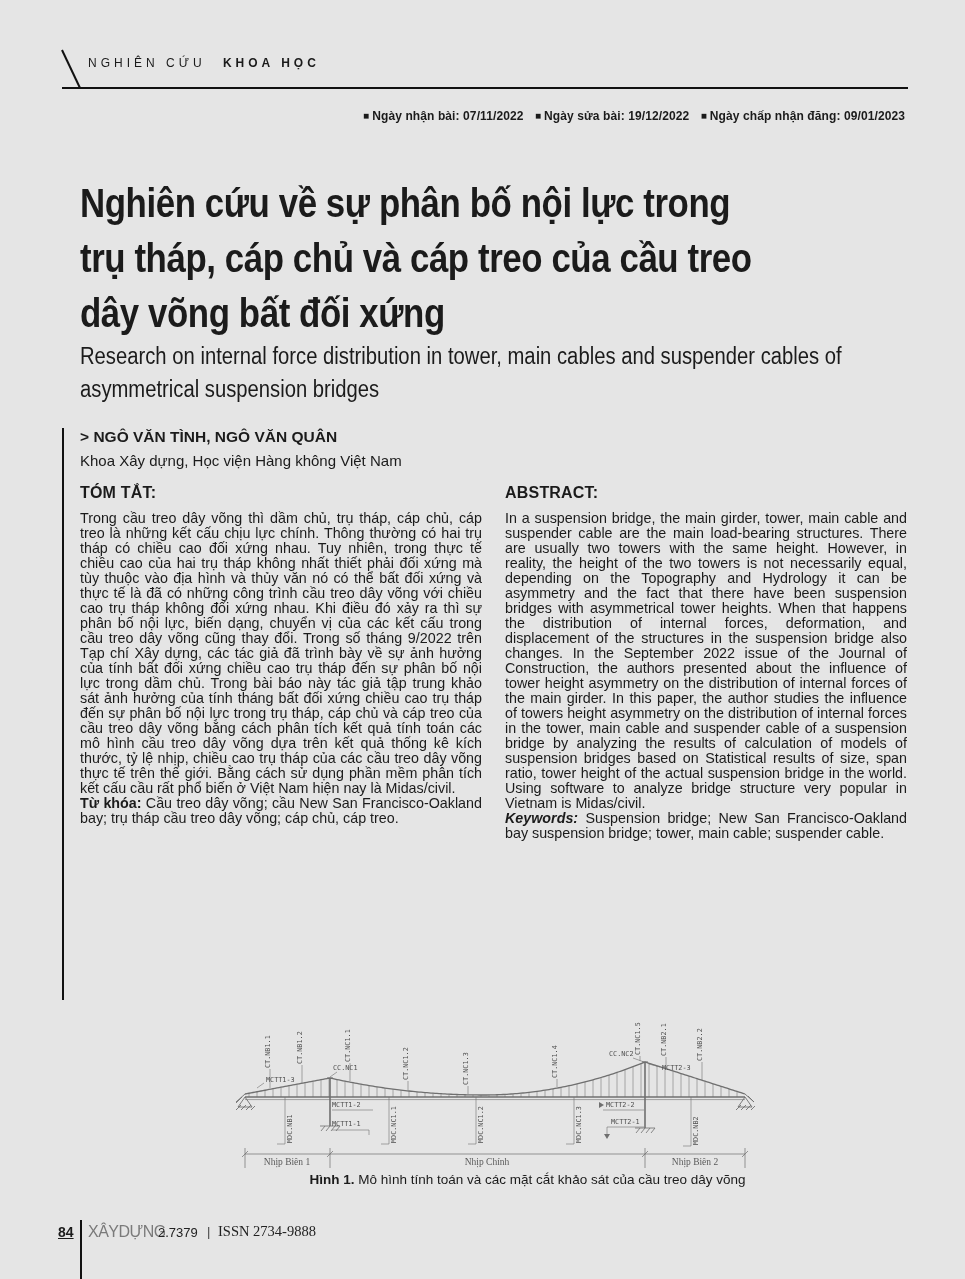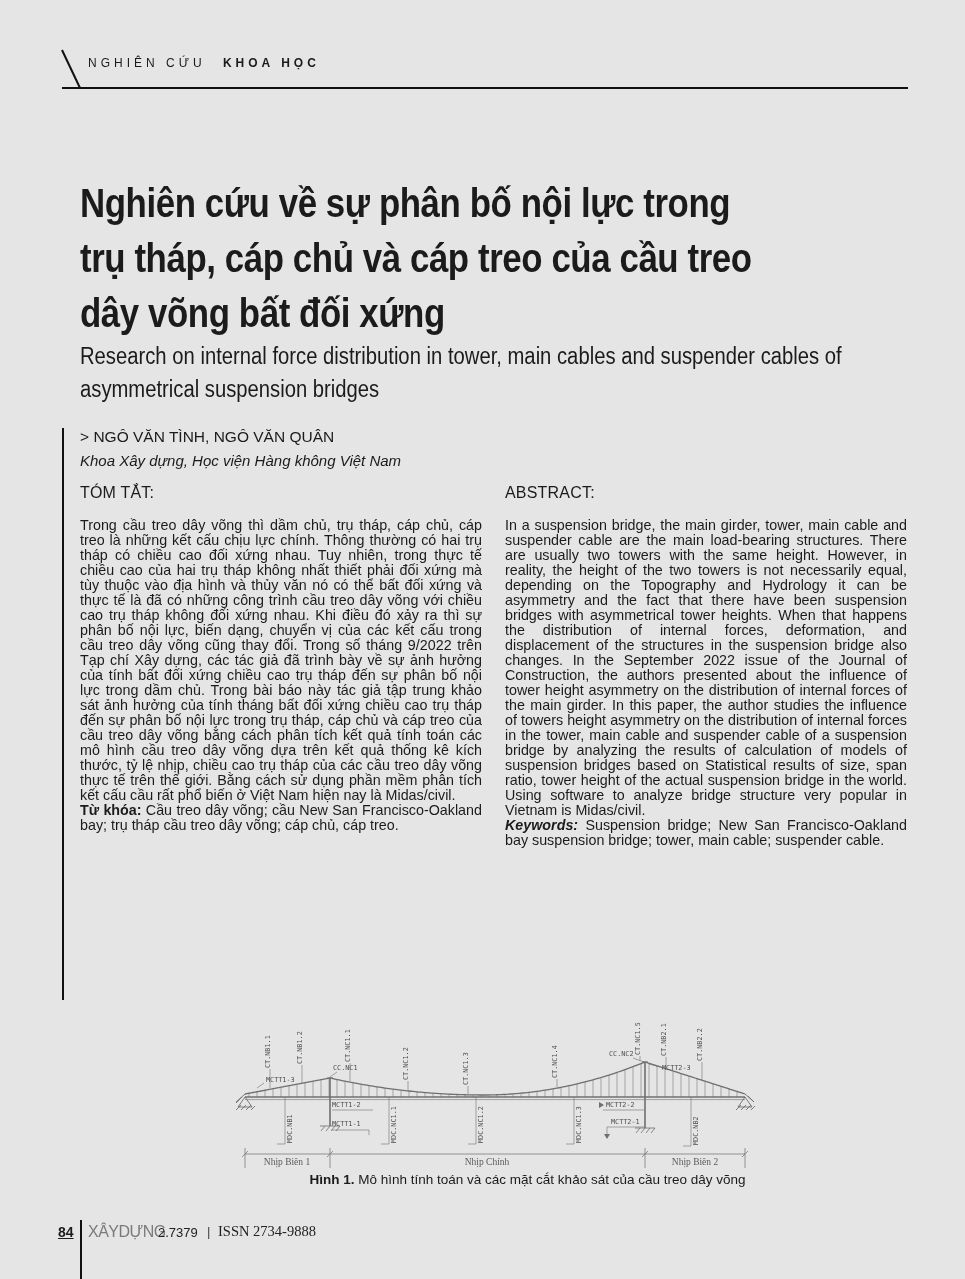--- a/index.html
+++ b/index.html
@@ -15,29 +15,29 @@
          letter-spacing:0.1px;white-space:nowrap;}
   .dates .item{margin-left:8px;}
   .dates .sq{font-size:10px;position:relative;top:-1px;margin-right:3px;}
 
   
   .scalex{transform:scaleX(0.85);transform-origin:left top;}
   .title{left:80px;top:176px;font-size:41px;line-height:55px;font-weight:700;
          letter-spacing:-0.5px;white-space:nowrap;}
   .subtitle{left:80px;top:340px;font-size:23px;line-height:33px;font-weight:400;
             letter-spacing:0px;white-space:nowrap;transform:scaleX(0.88);transform-origin:left top;}
-  .authors{left:80px;top:428px;font-size:15.5px;font-weight:400;white-space:nowrap;}
-  .affil{left:80px;top:452px;font-size:15px;font-weight:400;white-space:nowrap;font-style:italic;}
+  .authors{left:80px;top:428px;font-size:15.5px;font-weight:700;white-space:nowrap;}
+  .affil{left:80px;top:452px;font-size:15px;font-weight:400;white-space:nowrap;}
   .left-rule{left:62px;top:428px;width:2px;height:572px;background:#111;}
 
   
   .col{top:484px;width:402px;text-align:justify;}
   .col-vi{left:80px;}
   .col-en{left:505px;}
-  .col h3{margin:0 0 16px 0;font-size:16px;font-weight:400;letter-spacing:0.2px;}
+  .col h3{margin:0 0 9px 0;font-size:16px;font-weight:700;letter-spacing:0.2px;}
   .col p{margin:0;font-size:14.3px;line-height:15px;}
   .kw-label{font-weight:700;}
   .kw-label.it{font-style:italic;}
 
   
   .fig-svg{left:233px;top:1014px;}
   .caption{left:215px;top:1172px;width:600px;text-align:center;font-size:13.5px;color:#1b1b1b;}
   .caption .cap-label{font-weight:700;padding-left:25px;}
   svg text{font-family:"DejaVu Sans Mono",monospace;fill:#4f4f4f;}
   svg .vlab,svg .hlab{font-size:6.8px;}
@@ -60,20 +60,25 @@
   <svg class="abs" style="left:52px;top:44px;" width="860" height="50">
     <line x1="10" y1="6" x2="28" y2="44" stroke="#111" stroke-width="2"></line>
     <line x1="10" y1="44" x2="856" y2="44" stroke="#111" stroke-width="2"></line>
   </svg>
 
   <div class="abs section-label">
     <span class="light">NGHIÊN CỨU</span>
     <span class="bold">KHOA HỌC</span>
   </div>
 
+  <div class="abs dates">
+    <span class="item"><span class="sq">■</span><span>Ngày nhận bài: 07/11/2022</span></span>
+    <span class="item"><span class="sq">■</span><span>Ngày sửa bài: 19/12/2022</span></span>
+    <span class="item"><span class="sq">■</span><span>Ngày chấp nhận đăng: 09/01/2023</span></span>
+  </div>
 
   <div class="abs title scalex">
     <div>Nghiên cứu về sự phân bố nội lực trong</div>
     <div>trụ tháp, cáp chủ và cáp treo của cầu treo</div>
     <div>dây võng bất đối xứng</div>
   </div>
 
   <div class="abs subtitle">
     <div>Research on internal force distribution in tower, main cables and suspender cables of</div>
     <div>asymmetrical suspension bridges</div>

